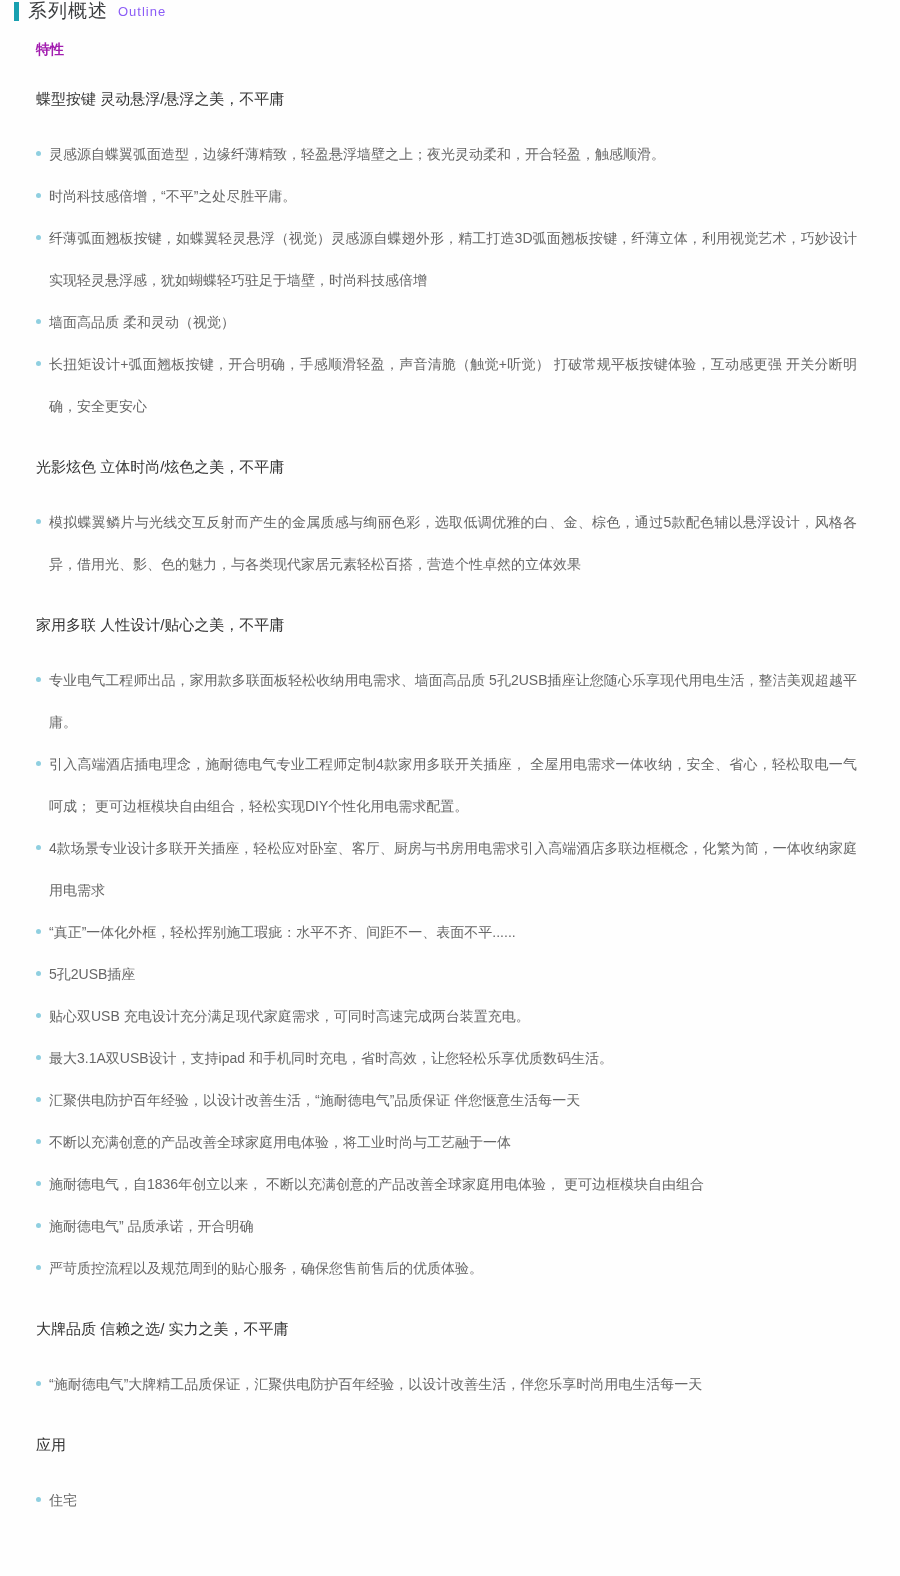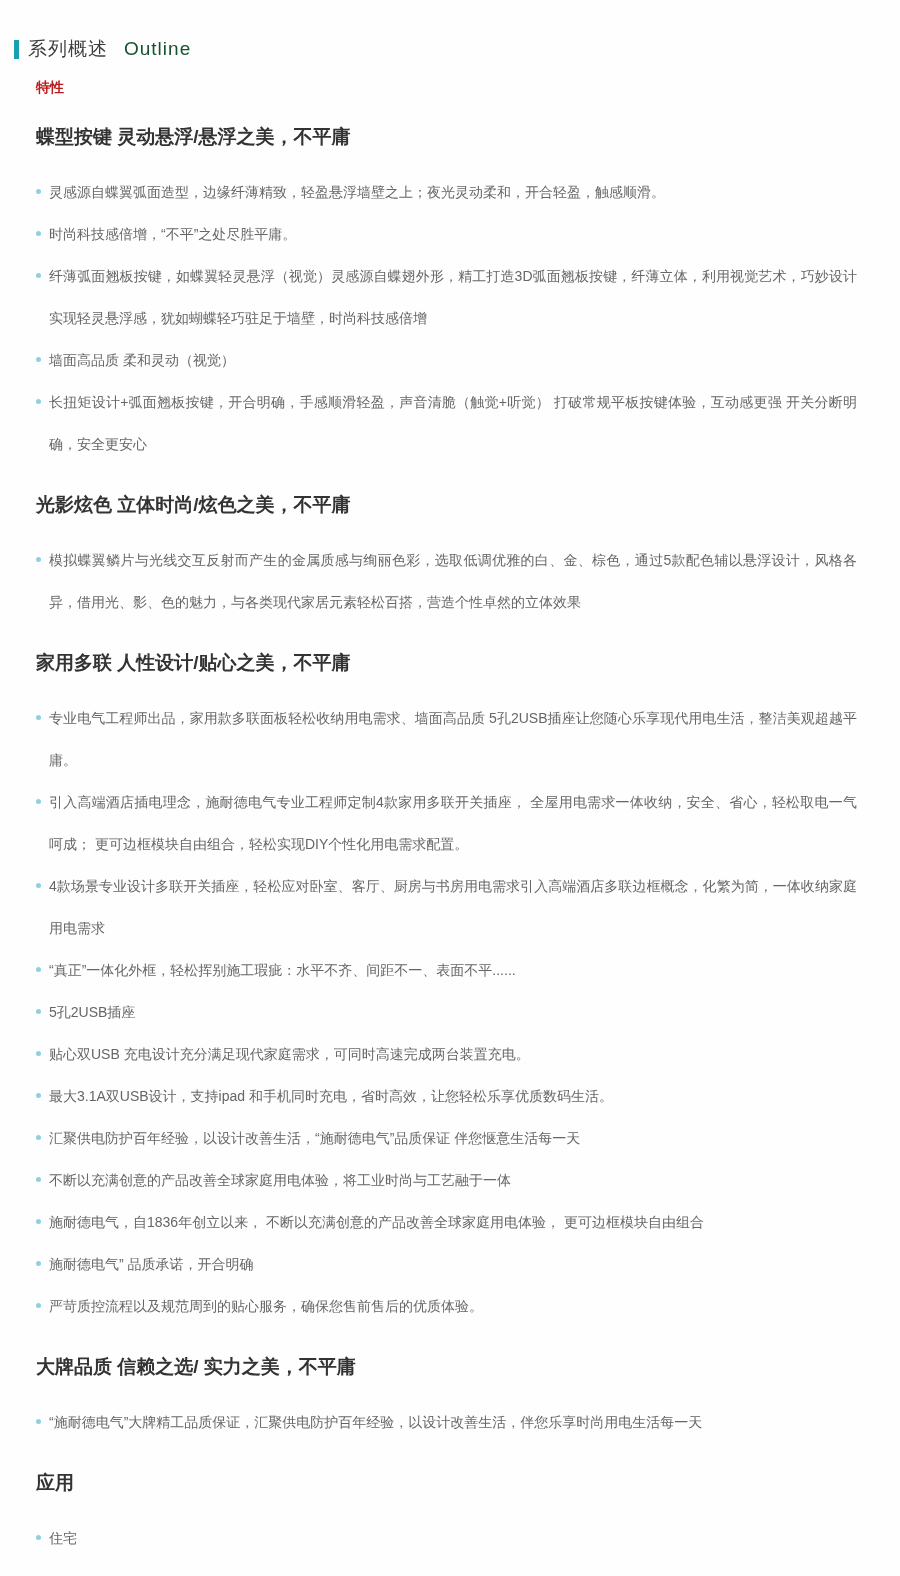--- a/index.html
+++ b/index.html
@@ -5,21 +5,20 @@
   html, body {
     margin: 0;
     padding: 0;
     background: #ffffff;
     font-family: "Liberation Sans", "DejaVu Sans", sans-serif;
   }
   .page {
     width: 900px;
     height: 1576px;
     box-sizing: border-box;
-    padding-top: 38px;
     background: #fefefe;
     overflow: hidden;
   }
   .header {
     display: flex;
     align-items: center;
     margin-left: 14px;
     height: 22px;
   }
   .accent-bar {
@@ -28,40 +27,40 @@
     background: #18a0b0;
     margin-right: 9px;
   }
   .title-zh {
     font-size: 19px;
     color: #3c3e40;
     letter-spacing: 1px;
     font-weight: 500;
   }
   .title-en {
-    font-size: 19px;
-    color: #14532d;
-    margin-left: 16px;
+    font-size: 13px;
+    color: #8b5cf6;
+    margin-left: 10px;
     letter-spacing: 1px;
   }
   .content {
     margin-left: 36px;
     margin-right: 30px;
   }
   .subtitle {
     margin: 17px 0 0 0;
     font-size: 14px;
     font-weight: bold;
-    color: #b91c1c;
+    color: #a21caf;
     line-height: 20px;
   }
   .section-heading {
     margin: 30px 0 0 0;
-    font-size: 19px;
-    font-weight: bold;
+    font-size: 15px;
+    font-weight: normal;
     color: #333333;
     line-height: 20px;
   }
   .bullet-list {
     list-style: none;
     margin: 24px 13px 0 0;
     padding: 0;
   }
   .bullet-item {
     position: relative;

